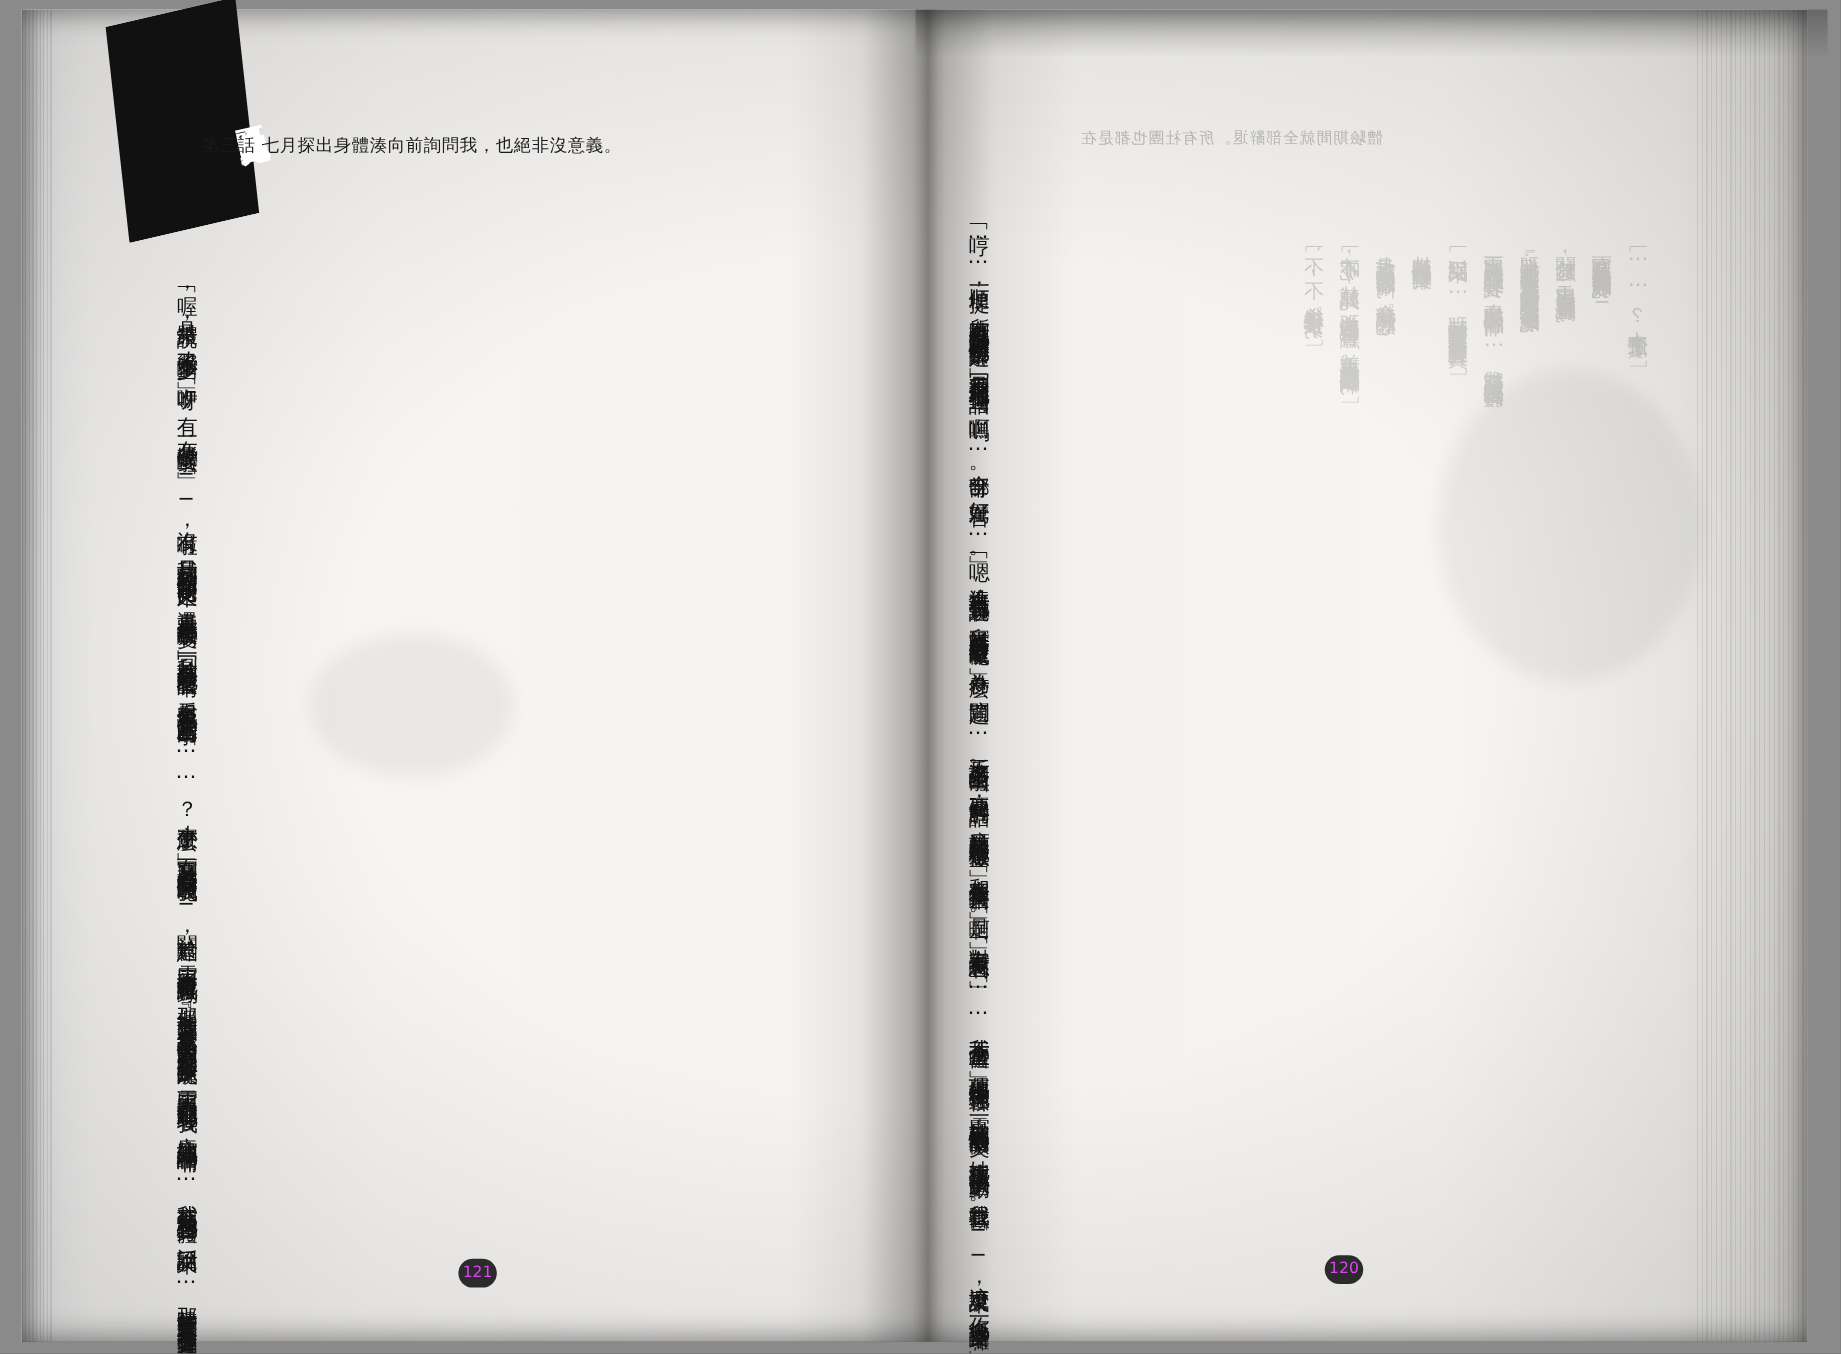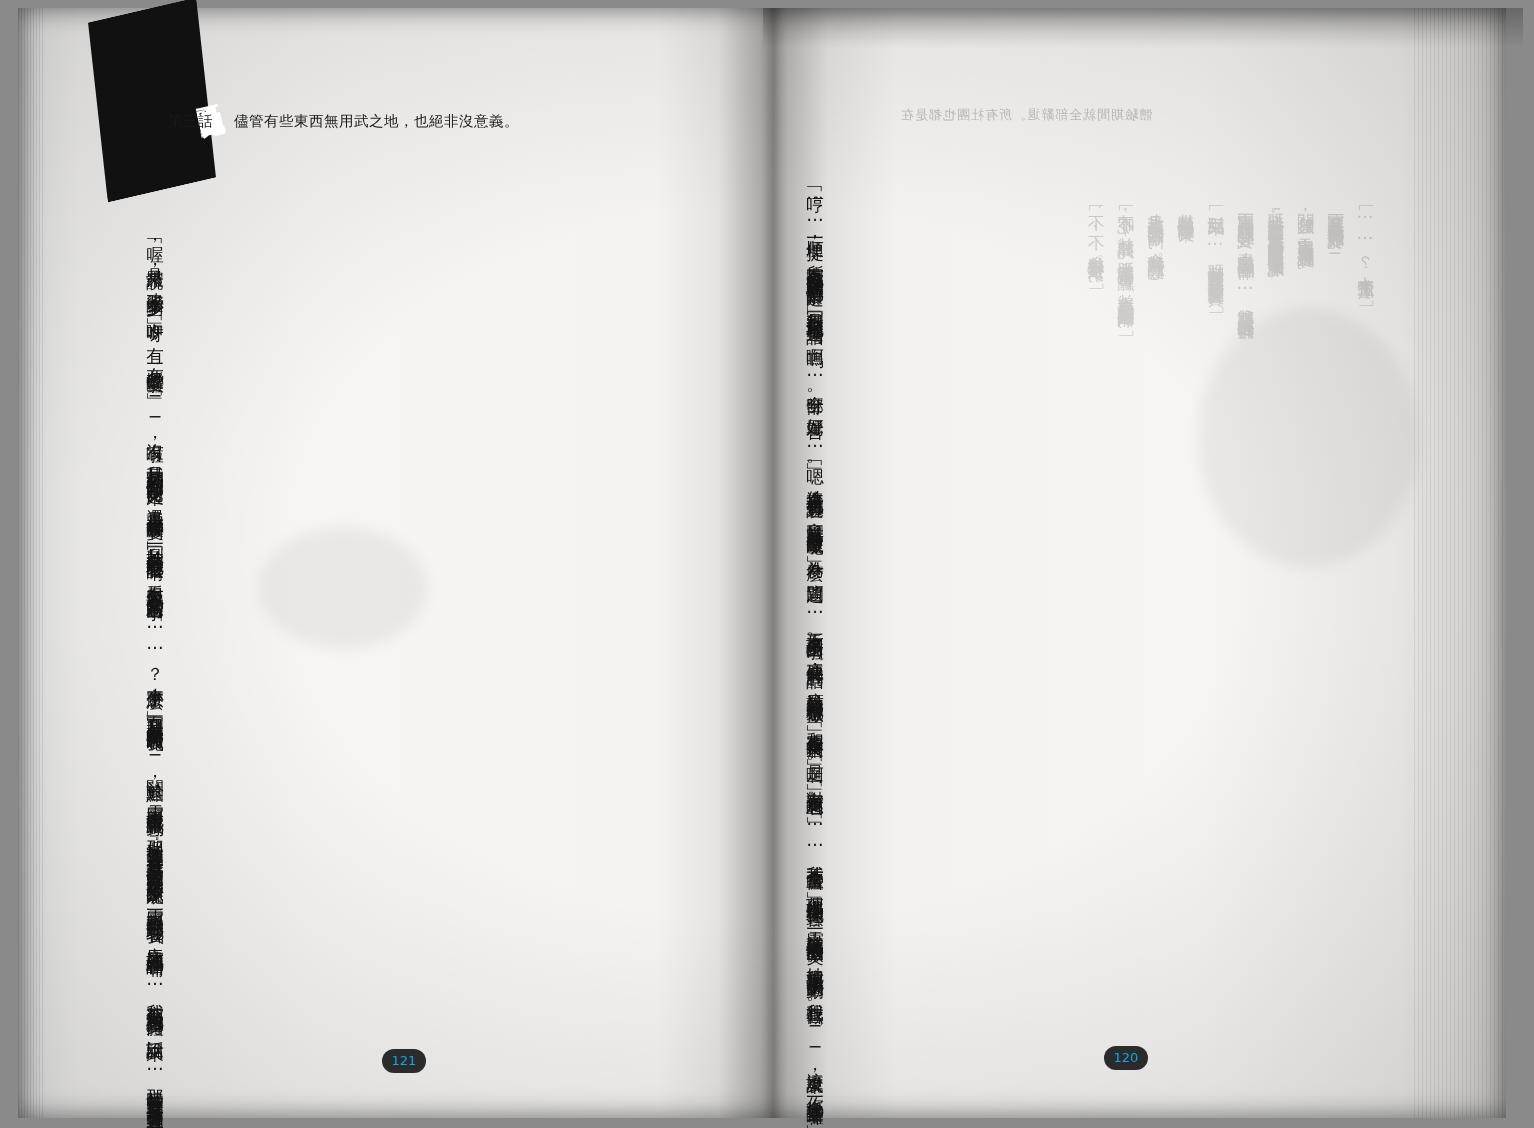--- a/index.html
+++ b/index.html
@@ -113,21 +113,21 @@
   
   .running-head {
     position: absolute;
     left: 168px;
     top: 112px;
     font-size: 14.5px;
     color: #1a1a1a;
     letter-spacing: .5px;
     white-space: nowrap;
   }
-  .running-head .no { margin-right: 16px; }
+  .running-head .no { margin-right: 0; }
 
   
   .ghost-head {
     position: absolute;
     left: 900px;
     top: 106px;
     font-size: 13px;
     color: rgba(60,60,60,.30);
     letter-spacing: 1px;
     white-space: nowrap;
@@ -161,24 +161,24 @@
   
   #right-text {
     left: 800px;
     top: 180px;
     height: 852px;
   }
 
   
   .folio {
     position: absolute;
-    width: 44px; height: 24px;
+    width: 32px; height: 24px;
     border-radius: 12px;
     background: #2b2b2b;
-    color: #0ea5e9;
+    color: #d946ef;
     font-size: 13px;
     line-height: 24px;
     text-align: center;
     font-family: "DejaVu Sans", sans-serif;
   }
   #folio-left  { left: 382px; top: 1049px; }
   #folio-right { left: 1104px; top: 1046px; }
 
   
   .ghost-layer {
@@ -216,21 +216,21 @@
     <div class="smudge" style="left:1180px;top:300px;width:220px;height:260px;"></div>
   </div>
 
   <div class="logo-tab">
     <div class="bar"></div>
     <div class="txt">不吸血的吸血鬼</div>
   </div>
 
   <div class="running-head">
     <span class="no">第三話</span>
-    <span>儘管有些東西無用武之地，也絕非沒意義。</span>
+    <span>七月探出身體湊向前詢問我，也絕非沒意義。</span>
   </div>
 
   <div class="ghost-head">體驗期間就全部辭退。所有社團也都是在</div>
 
   <div class="col-block" id="left-text">
       <div class="line">「喔，具體來說，改變了多少啊？」</div>
       <div class="line">「咿呀！有、有一些些改變啦！」</div>
       <div class="line">「──沒有啦，我只是想到冥利的胸部和那時比起來，還真是完全都沒有改變啊！」</div>
       <div class="line">冥利一臉莫名其妙地眨著眼睛，看起來似乎完全不介意當時的事。</div>
       <div class="line">「……？小實怎麼了？」</div>

